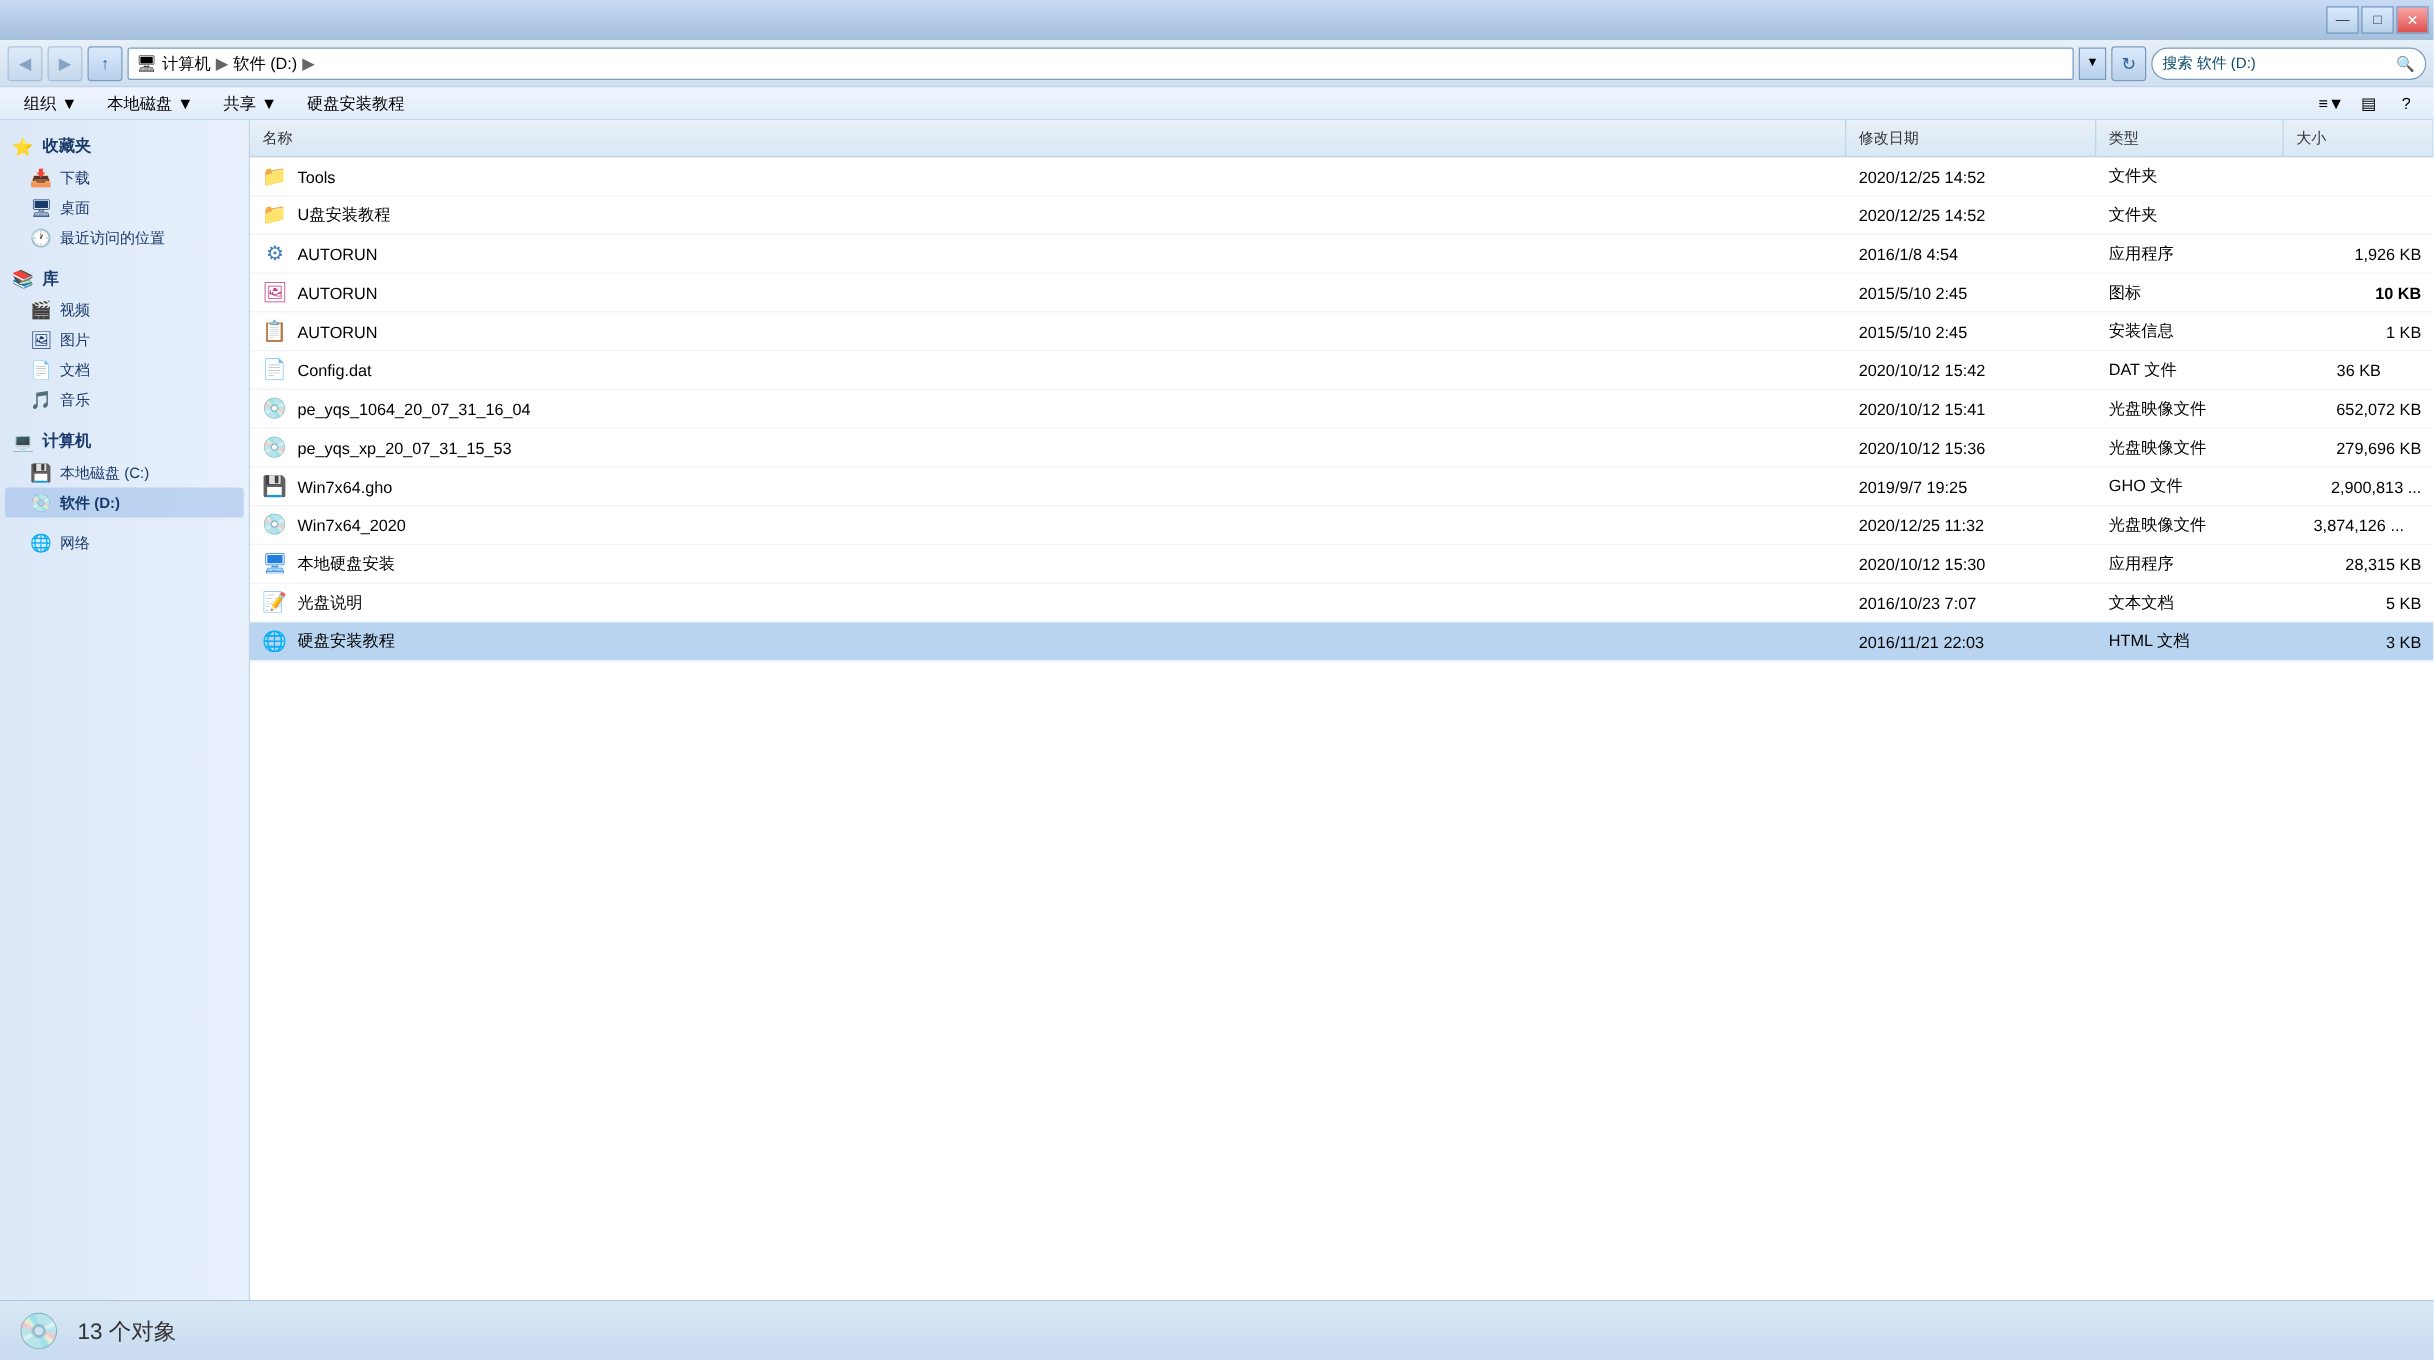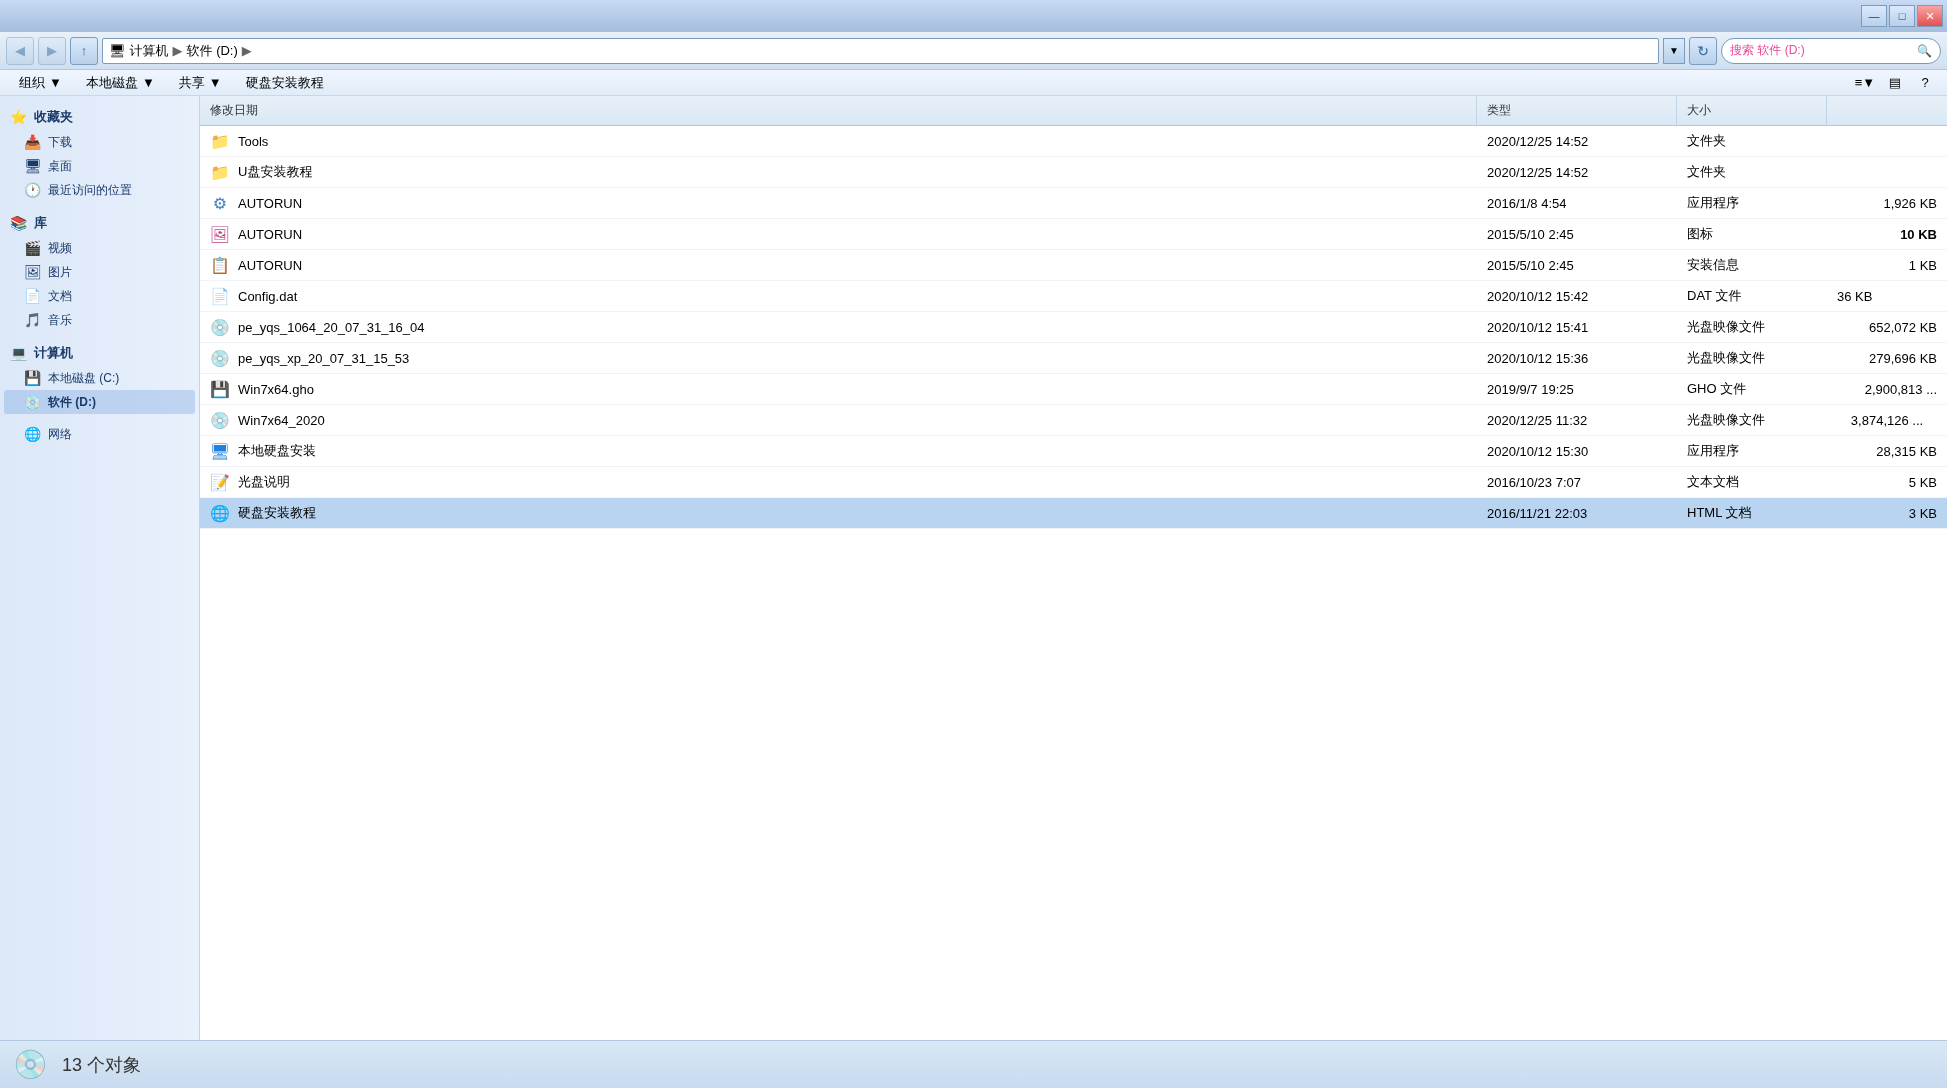--- a/index.html
+++ b/index.html
@@ -115,21 +115,21 @@
       width: 220px;
       height: 26px;
       border: 1px solid #7a9cc0;
       border-radius: 13px;
       background: #fff;
       display: flex;
       align-items: center;
       padding: 0 8px;
       gap: 4px;
       font-size: 12px;
-      color: #ec4899;
+      color: #0c4a6e;
     }
 
     
     .toolbar {
       height: 26px;
       background: linear-gradient(to bottom, #f0f6ff, #e0ecf8);
       border-bottom: 1px solid #c0d8f0;
       display: flex;
       align-items: center;
       padding: 0 8px;
@@ -432,20 +432,21 @@
     <div class="sidebar-section">
       <div class="sidebar-item">
         <span class="sidebar-icon">🌐</span>
         <span>网络</span>
       </div>
     </div>
   </div>
 
   <div class="file-list-area">
     <div class="file-list-header">
+      <div class="col-header">名称</div>
       <div class="col-header">修改日期</div>
       <div class="col-header">类型</div>
       <div class="col-header">大小</div>
     </div>
     <div class="file-list-body" id="file-list-body">
 
     <div class="file-row">
     <div class="file-name-cell">
       <span class="file-icon icon-folder">📁</span>
       <span>Tools</span>
@@ -490,21 +491,21 @@
     <div class="file-cell">安装信息</div>
     <div class="file-cell" style="text-align:right;">1 KB</div>
   </div>
         <div class="file-row">
     <div class="file-name-cell">
       <span class="file-icon icon-dat">📄</span>
       <span>Config.dat</span>
     </div>
     <div class="file-cell">2020/10/12 15:42</div>
     <div class="file-cell">DAT 文件</div>
-    <div class="file-cell" style="text-align:left;">36 KB</div>
+    <div class="file-cell" style="text-align:center;">36 KB</div>
   </div>
         <div class="file-row">
     <div class="file-name-cell">
       <span class="file-icon icon-iso">💿</span>
       <span>pe_yqs_1064_20_07_31_16_04</span>
     </div>
     <div class="file-cell">2020/10/12 15:41</div>
     <div class="file-cell">光盘映像文件</div>
     <div class="file-cell" style="text-align:right;">652,072 KB</div>
   </div>

